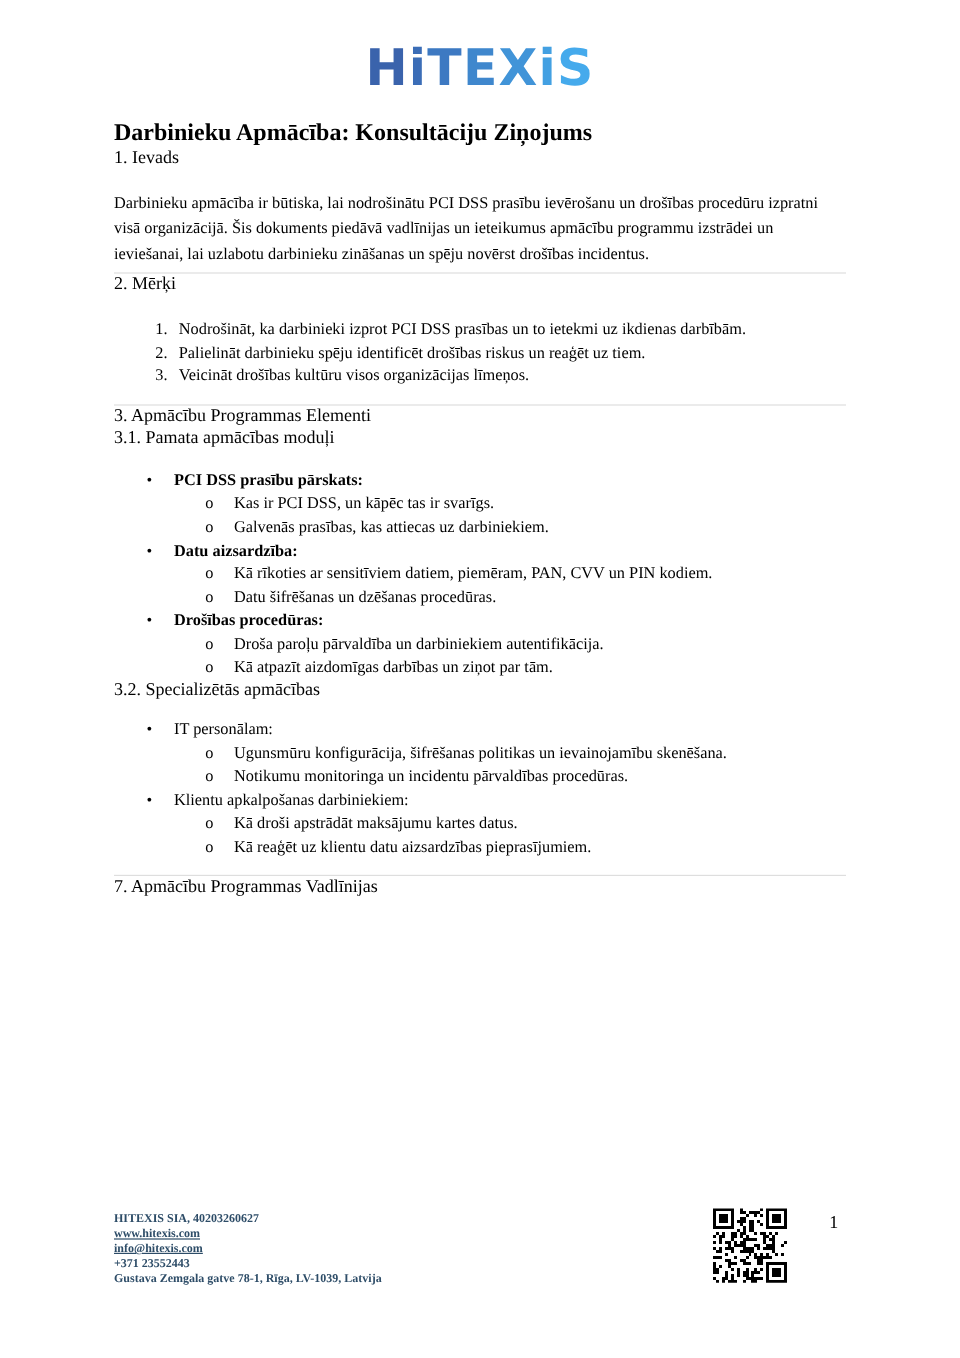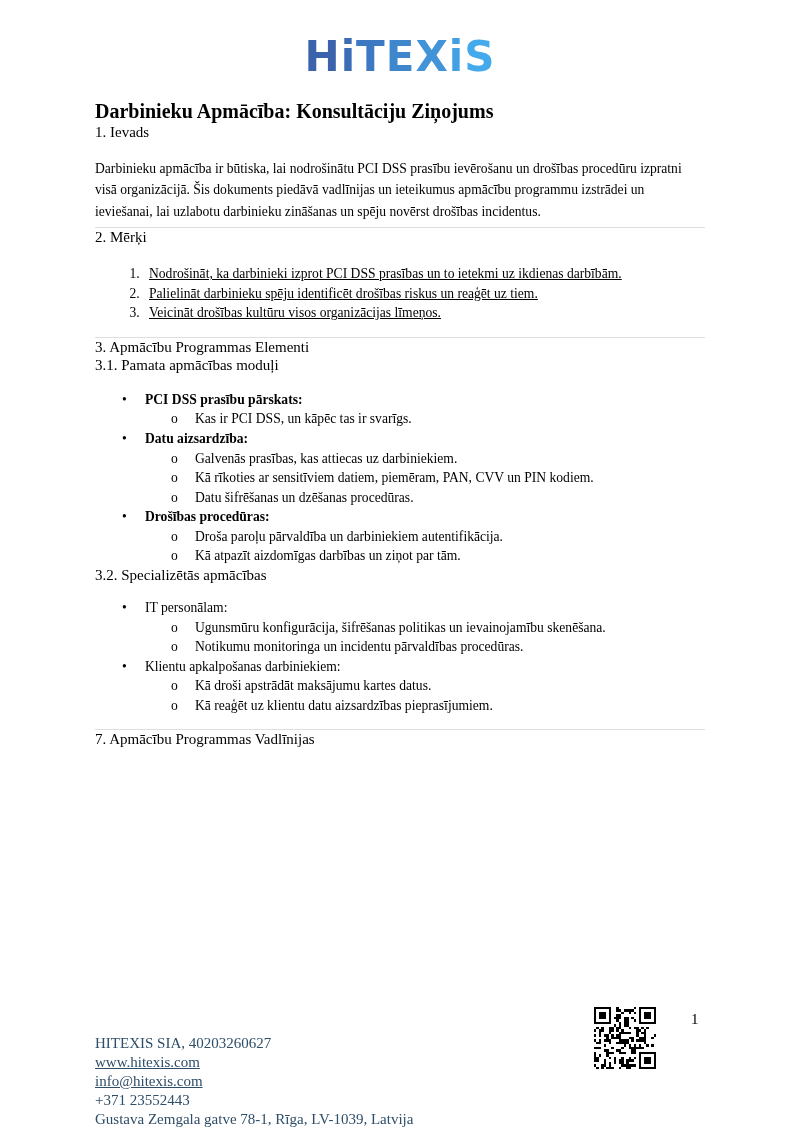--- a/index.html
+++ b/index.html
@@ -40,41 +40,42 @@
   .para { margin:17px 0 0; font-size:13.6px; line-height:1.575; }
 
   hr { border:none; border-top:1px solid #dedede; height:0; }
   .hr-1 { margin:5px 0 0; }
   .hr-2 { margin:14px 0 0; }
   .hr-3 { margin:14px 0 0; }
 
   .mt-merki    { margin-top:40px; }
   ol.objectives {
     margin:18px 0 0; padding-left:48px;
-    font-size:13.6px; line-height:1.44;text-decoration:underline;
+    font-size:13.6px; line-height:1.44;
   }
   ol.objectives li { padding-left:6px; }
 
   .mt-elementi { margin-top:45px; }
   .mt-sub1     { margin-top:17px; }
   .mt-sub2     { margin-top:22px; }
   .mt-vadlin   { margin-top:44px; }
 
   .blist { margin-top:16px; font-size:13.6px; line-height:1.44; }
   .blist2 { margin-top:14px; }
   .li { display:flex; }
   .l1::before { content:"\2022"; display:inline-block; width:23px; margin-left:27px; flex:0 0 auto; }
   .l2::before { content:"o";      display:inline-block; width:24px; margin-left:76px; flex:0 0 auto; }
   .l1.bold-label span { font-weight:bold; }
 
   
   .footer {
-    position:absolute; left:95px; top:1034px;
-    font-size:15px; line-height:1.26;
+    position:absolute; left:95px; top:1010px;
+    font-size:10px; line-height:1.26;
     color:#2e4d68;
+    font-weight:bold;
   }
   .footer a { color:#2e4d68; text-decoration:underline; }
   .qr {
     position:absolute; left:594px; top:1007px;
     width:62px; height:62px;
   }
   .qr svg { width:100%; height:100%; display:block; }
   .page-num {
     position:absolute; left:691px; top:1011px;
     font-size:15px; color:#000;
@@ -111,25 +112,25 @@
     <h2 class="sec mt-elementi">3. Apmācību Programmas Elementi</h2>
 
     <h3 class="subsec mt-sub1">3.1. Pamata apmācības moduļi</h3>
     <div class="blist">
       <div class="li l1 bold-label">
           <span>PCI DSS prasību pārskats:</span>
         </div>
       <div class="li l2">
           <span>Kas ir PCI DSS, un kāpēc tas ir svarīgs.</span>
         </div>
+      <div class="li l2">
+          <span>Galvenās prasības, kas attiecas uz darbiniekiem.</span>
+        </div>
       <div class="li l1 bold-label">
           <span>Datu aizsardzība:</span>
-        </div>
-      <div class="li l2">
-          <span>Galvenās prasības, kas attiecas uz darbiniekiem.</span>
         </div>
       <div class="li l2">
           <span>Kā rīkoties ar sensitīviem datiem, piemēram, PAN, CVV un PIN kodiem.</span>
         </div>
       <div class="li l2">
           <span>Datu šifrēšanas un dzēšanas procedūras.</span>
         </div>
       <div class="li l1 bold-label">
           <span>Drošības procedūras:</span>
         </div>

